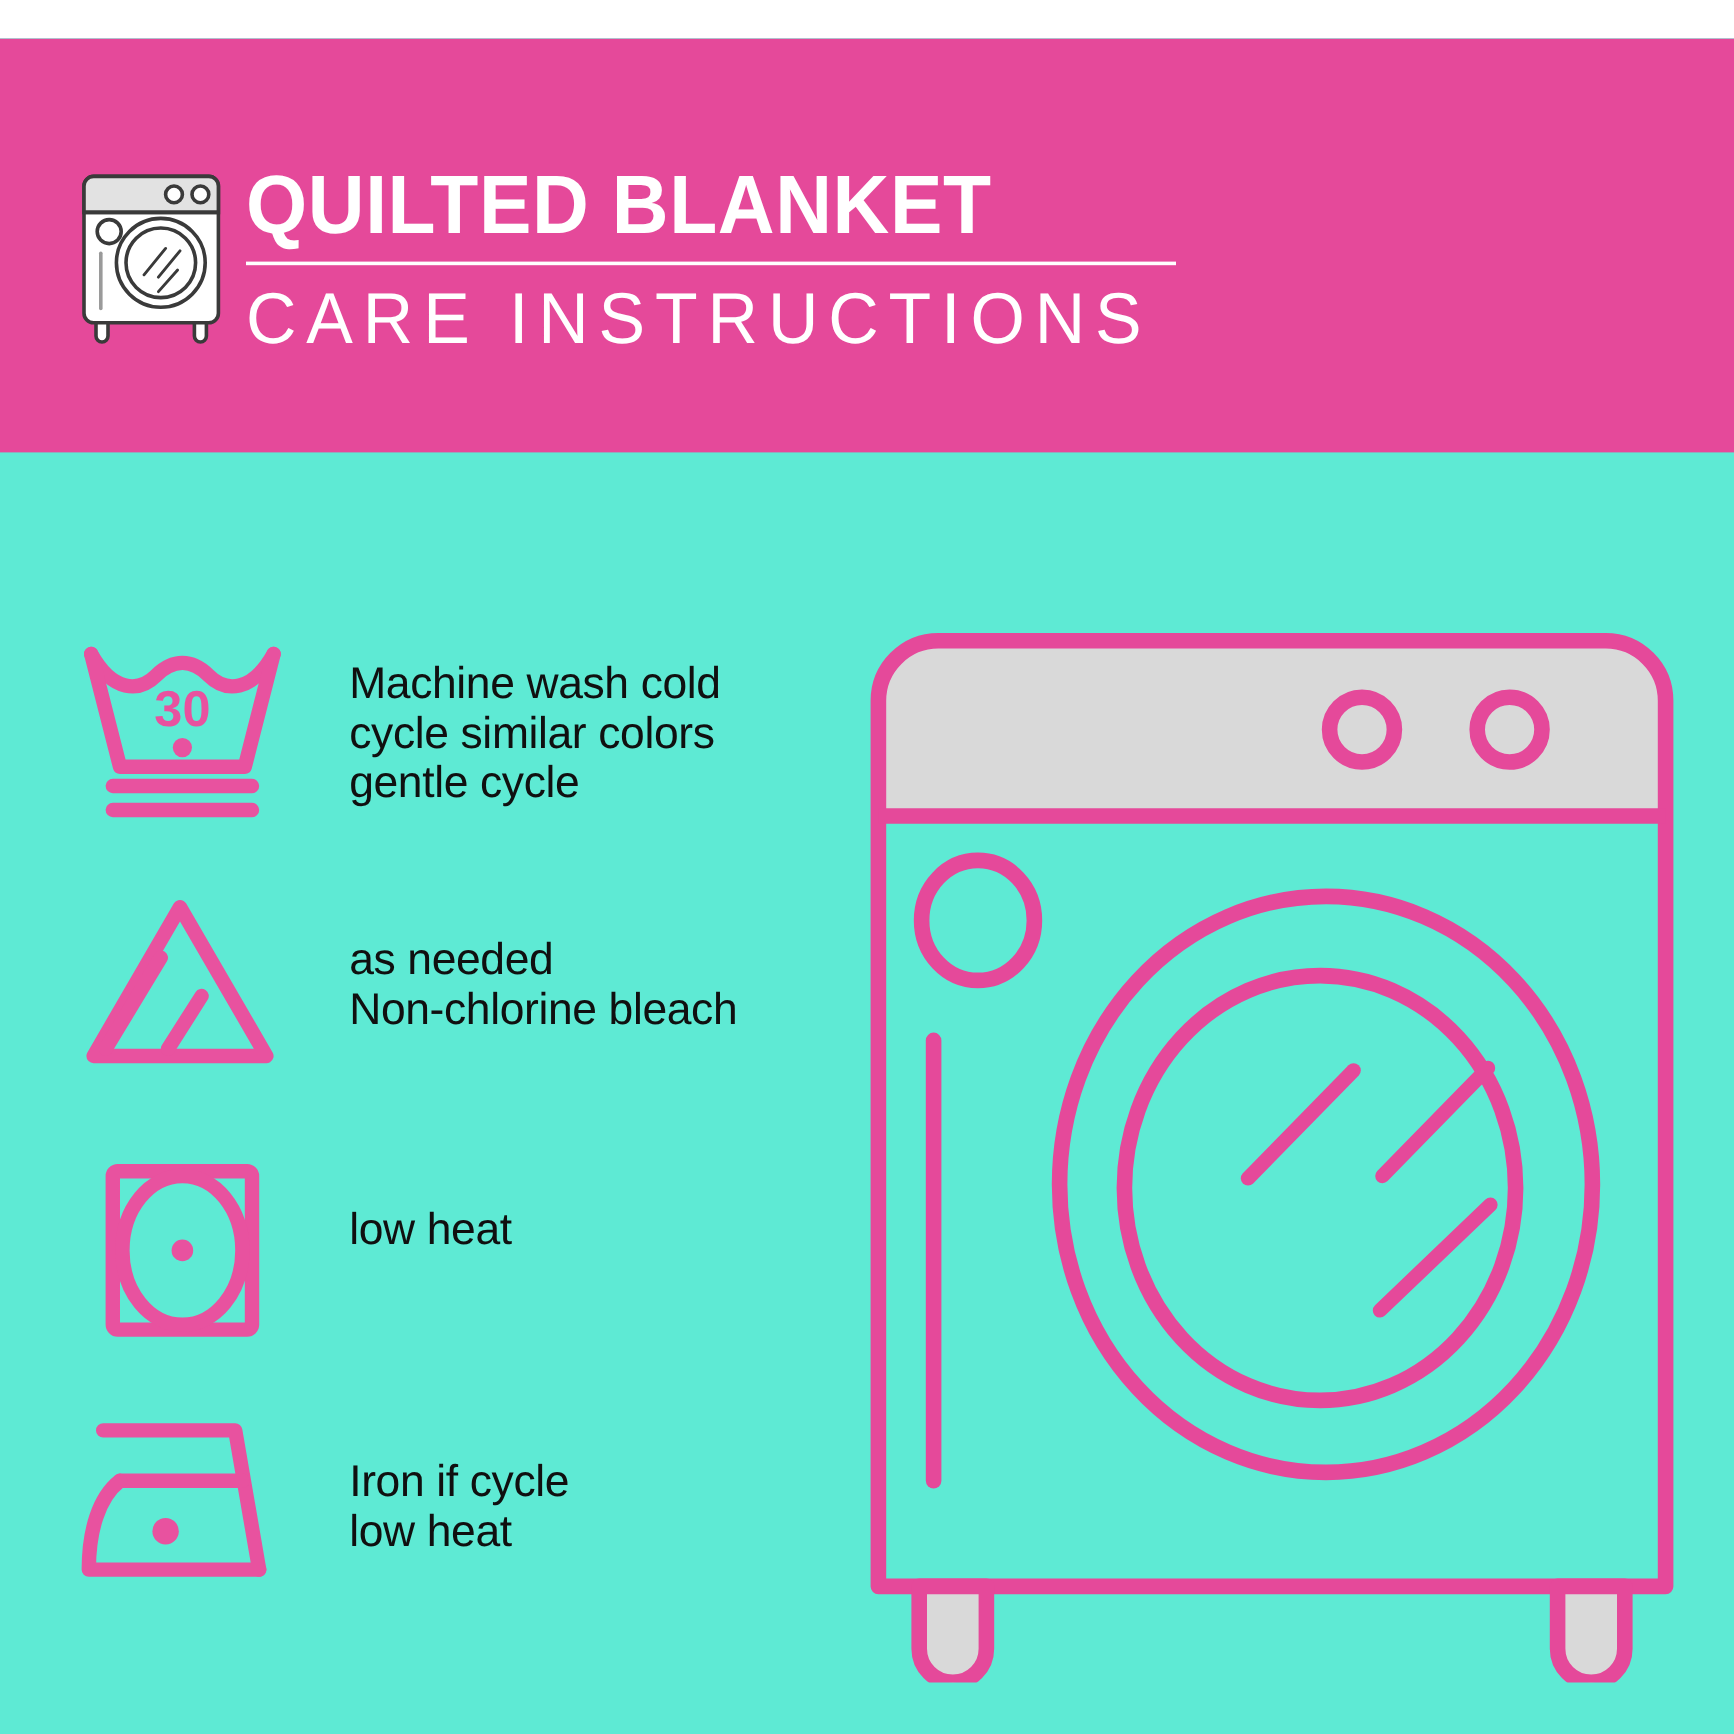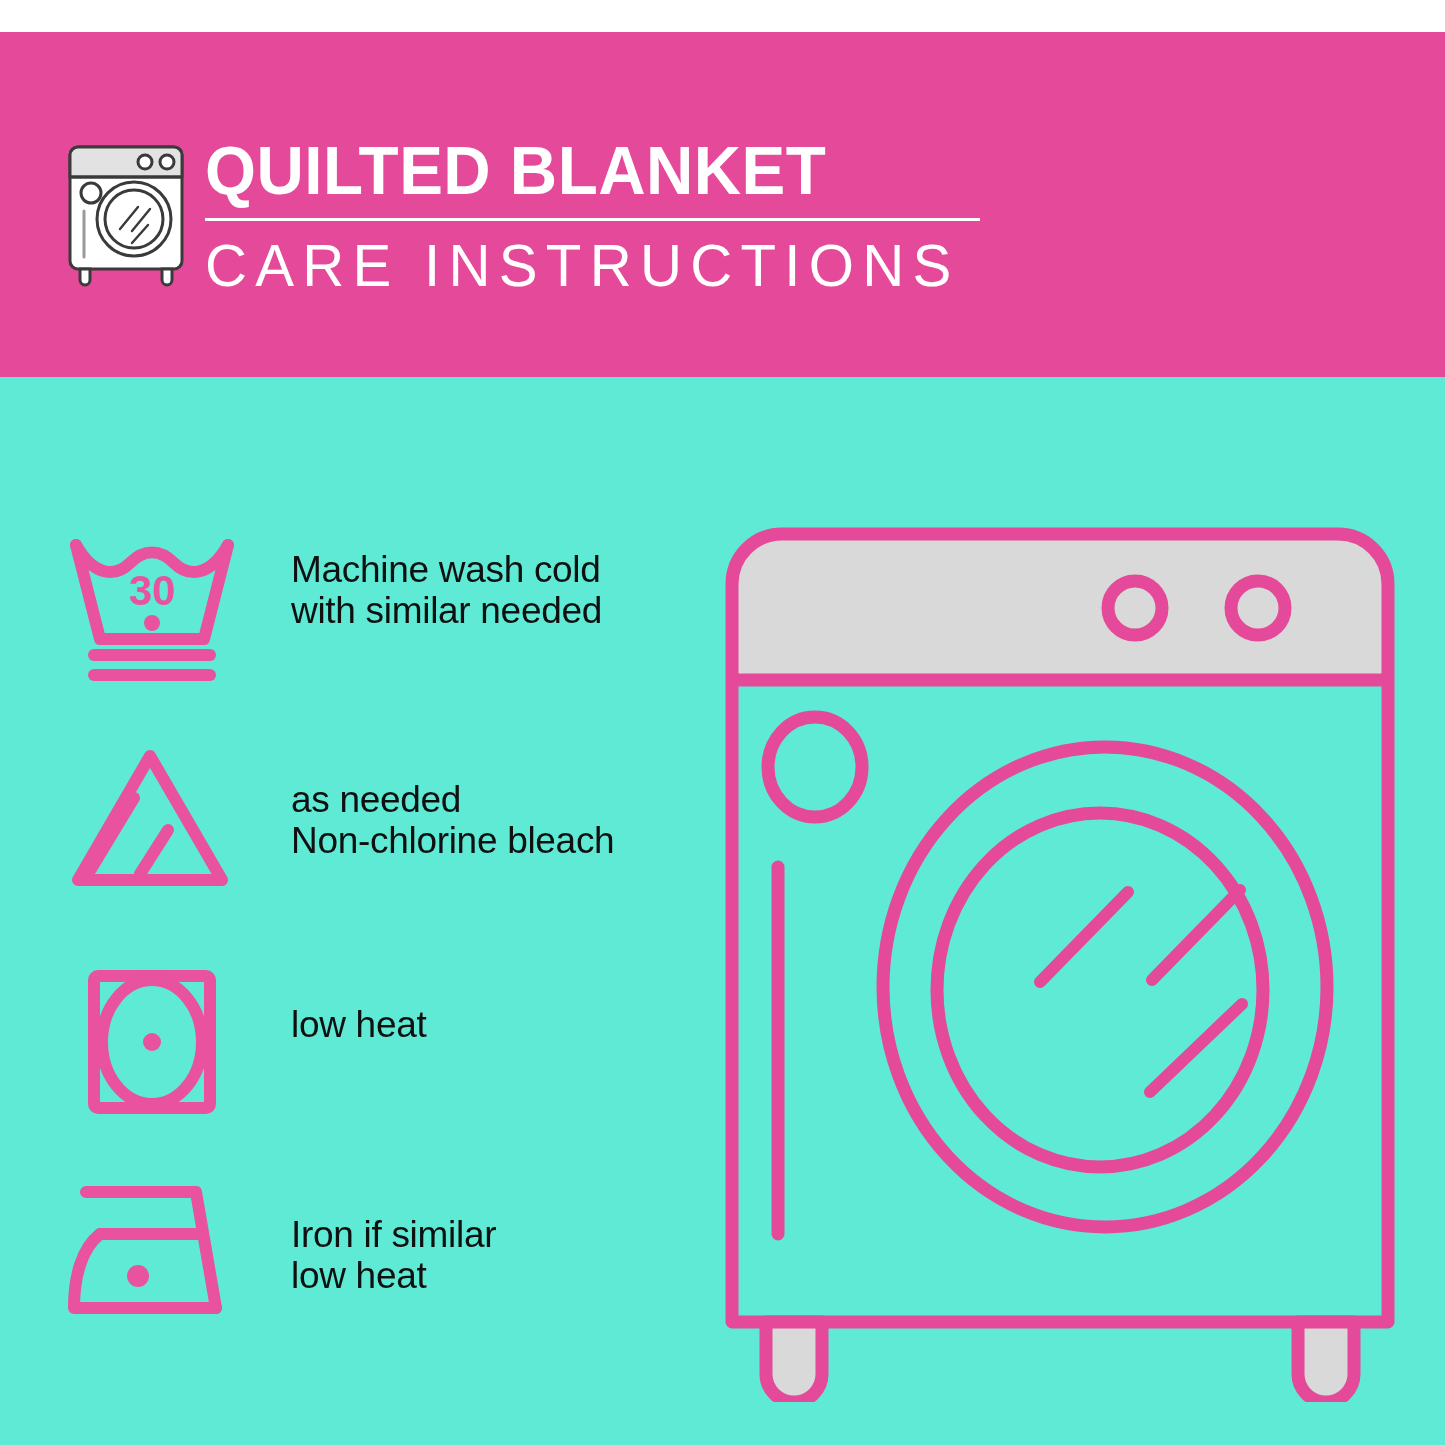--- a/index.html
+++ b/index.html
@@ -177,21 +177,22 @@
             <line x1="30" y1="128" x2="146" y2="128"></line>
             <line x1="30" y1="148" x2="146" y2="148"></line>
           </g>
 
           <text x="88" y="78" text-anchor="middle" font-family="Liberation Sans, sans-serif" font-size="42" font-weight="bold" fill="#e8529f">30</text>
           <circle cx="88" cy="96" r="8" fill="#e8529f"></circle>
         </svg>
       </div>
       <div class="care-text">
         <span class="line">Machine wash cold</span>
-        <span class="line">with similar needed</span>
+        <span class="line">cycle similar colors</span>
+        <span class="line">gentle cycle</span>
       </div>
     </div>
 
     <div class="care-row" id="row-bleach">
       <div class="care-symbol">
         <svg viewBox="0 0 176 160" width="176" height="160" xmlns="http://www.w3.org/2000/svg">
           <g fill="none" stroke="#e8529f" stroke-width="12" stroke-linecap="round" stroke-linejoin="round">
 
             <path d="M86 14 L 158 138 L 14 138 Z"></path>
 
@@ -228,21 +229,21 @@
 
             <path d="M22 20 L 132 20 L 152 136"></path>
 
             <path d="M36 62 L 138 62"></path>
             <path d="M36 62 C 18 76, 10 104, 10 136 L 152 136"></path>
           </g>
           <circle cx="74" cy="104" r="11" fill="#e8529f"></circle>
         </svg>
       </div>
       <div class="care-text">
-        <span class="line">Iron if similar</span>
+        <span class="line">Iron if cycle</span>
         <span class="line">low heat</span>
       </div>
     </div>
 
   </div>
 
   <div id="machine-illustration">
     <svg viewBox="0 0 700 890" width="700" height="890" xmlns="http://www.w3.org/2000/svg">
 
       <path d="M22 72 a50 50 0 0 1 50 -50 h556 a50 50 0 0 1 50 50 v96 h-656 z" fill="#d9d9d9"></path>

